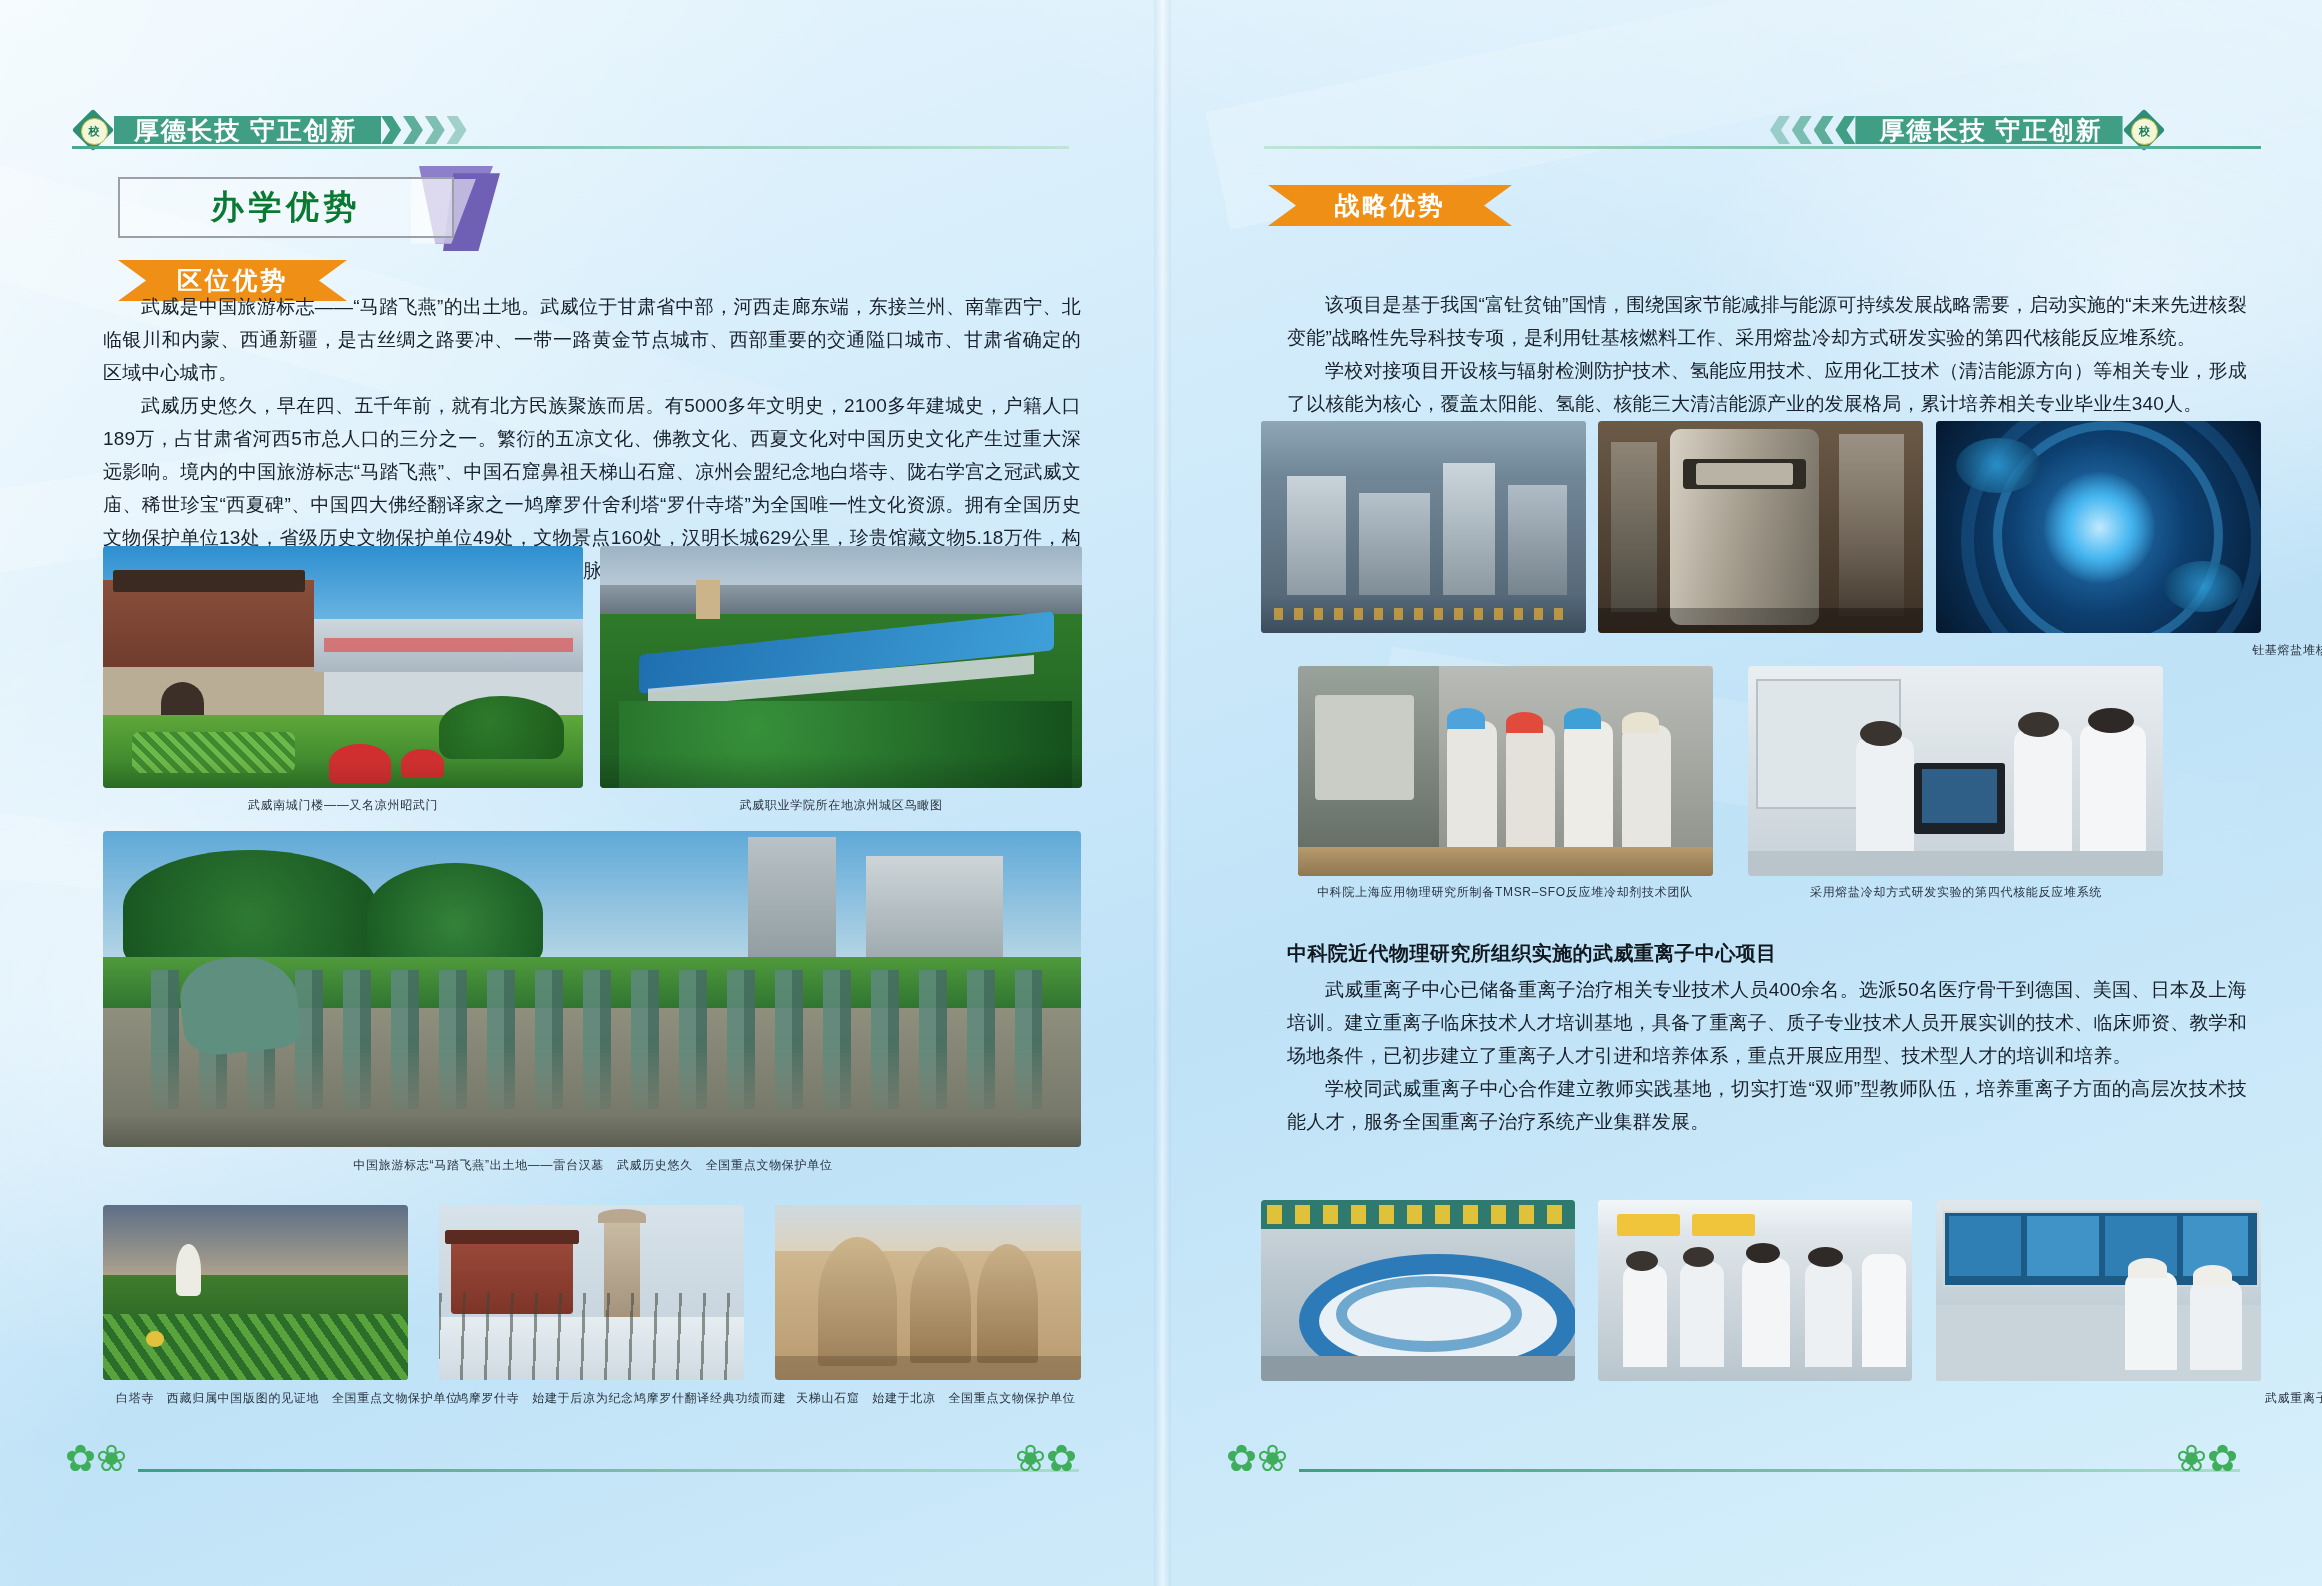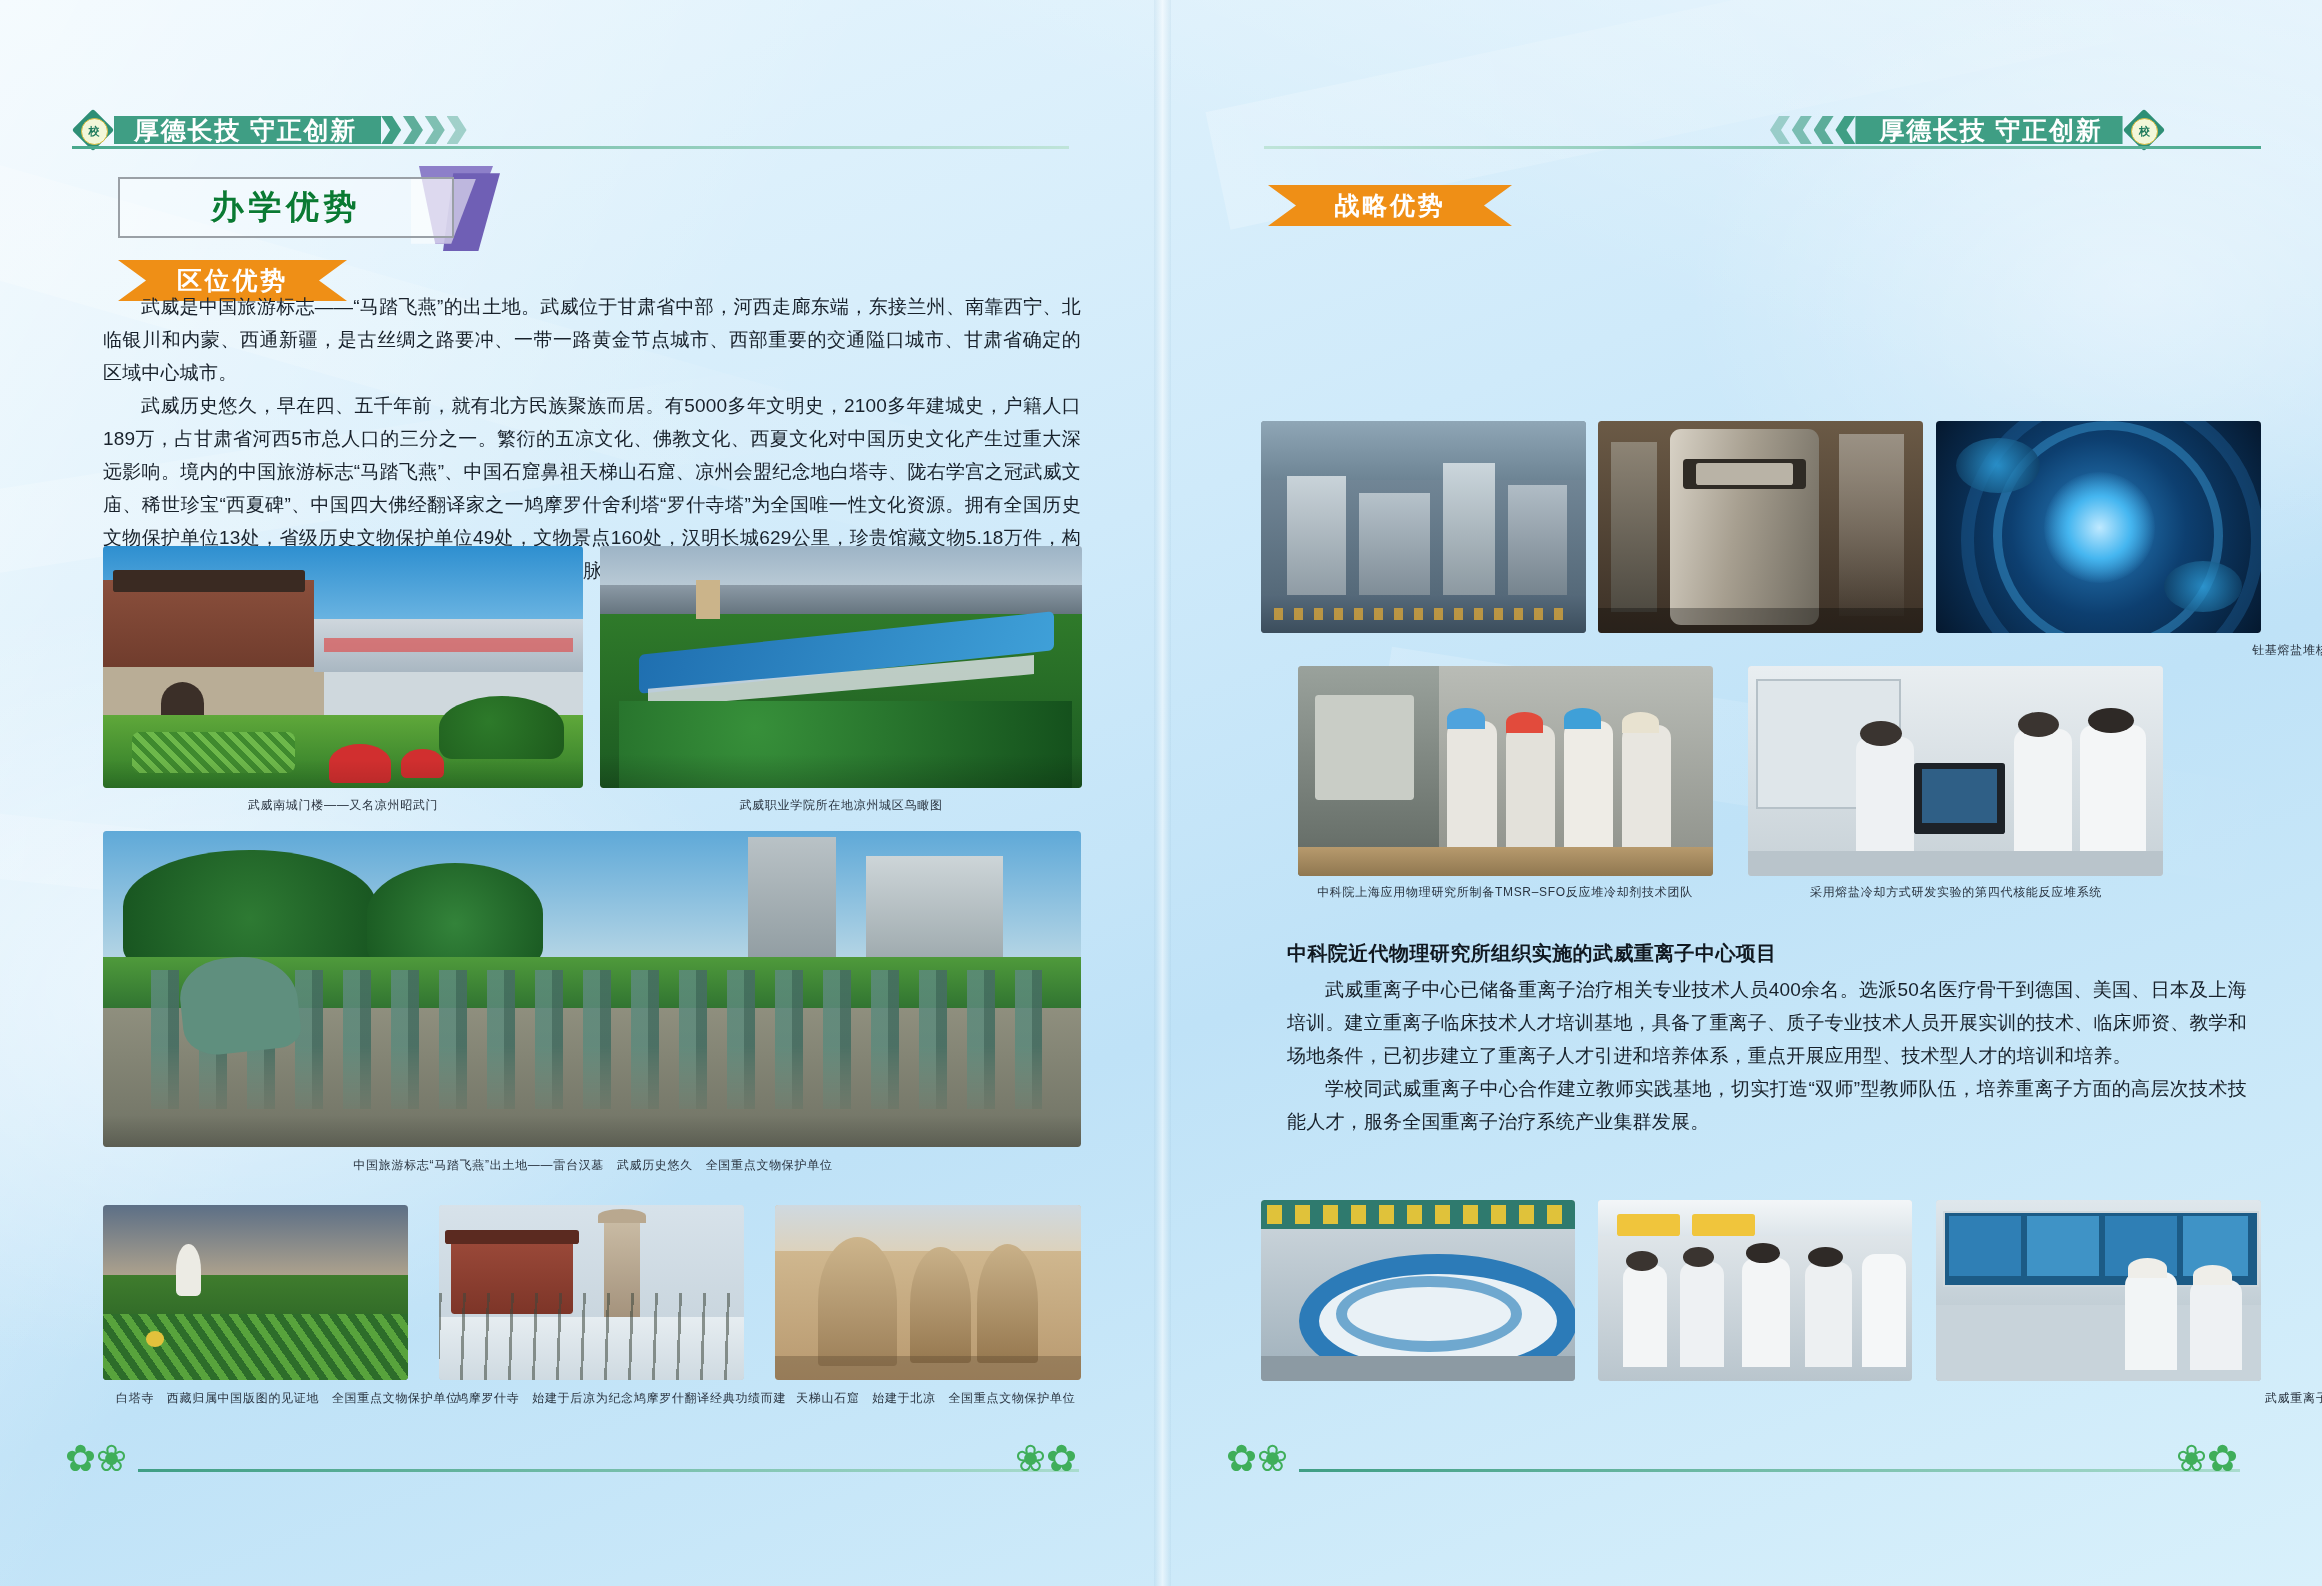--- a/index.html
+++ b/index.html
@@ -245,20 +245,24 @@
         <div class="dia"></div>
         <div class="seal">校</div>
       </div>
     </div>
     <div id="rule-right" class="rh-rule" style="left:103px;top:146px;width:997px;height:2.8px;background:linear-gradient(270deg,#49a88d,#bfe4d9);"></div>
 
     <div class="ribbon" style="left:107px;top:185px;width:244px;">
       <span>战略优势</span>
     </div>
 
+    <div class="para" style="left:126px;top:288px;width:960px;">
+      <p>该项目是基于我国“富钍贫铀”国情，围绕国家节能减排与能源可持续发展战略需要，启动实施的“未来先进核裂变能”战略性先导科技专项，是利用钍基核燃料工作、采用熔盐冷却方式研发实验的第四代核能反应堆系统。</p>
+      <p>学校对接项目开设核与辐射检测防护技术、氢能应用技术、应用化工技术（清洁能源方向）等相关专业，形成了以核能为核心，覆盖太阳能、氢能、核能三大清洁能源产业的发展格局，累计培养相关专业毕业生340人。</p>
+    </div>
 
     <div class="ph fan" style="left:100px;top:421px;width:325px;height:212px;">
       <div style="position:absolute;inset:0;background:linear-gradient(180deg,#7f94a4,#4c6070);"></div>
       <div style="position:absolute;left:0;top:0;width:100%;height:28%;background:linear-gradient(180deg,#8fa6b6,#6d8494);"></div>
       <div style="position:absolute;left:8%;top:26%;width:18%;height:58%;background:linear-gradient(180deg,#c9d3d9,#8d9aa3);"></div>
       <div style="position:absolute;left:30%;top:34%;width:22%;height:50%;background:linear-gradient(180deg,#b6c2ca,#7d8b95);"></div>
       <div style="position:absolute;left:56%;top:20%;width:16%;height:64%;background:linear-gradient(180deg,#cbd6dc,#8a979f);"></div>
       <div style="position:absolute;left:76%;top:30%;width:18%;height:54%;background:linear-gradient(180deg,#b0bcc5,#74828c);"></div>
       <div style="position:absolute;left:0;bottom:0;width:100%;height:18%;background:linear-gradient(180deg,#55697a,#3b4d5c);"></div>
       <div style="position:absolute;left:4%;bottom:6%;width:92%;height:6%;background:repeating-linear-gradient(90deg,#d6a43a 0 9.2px,rgba(0,0,0,0) 9.2px 20px);opacity:.8;"></div>

